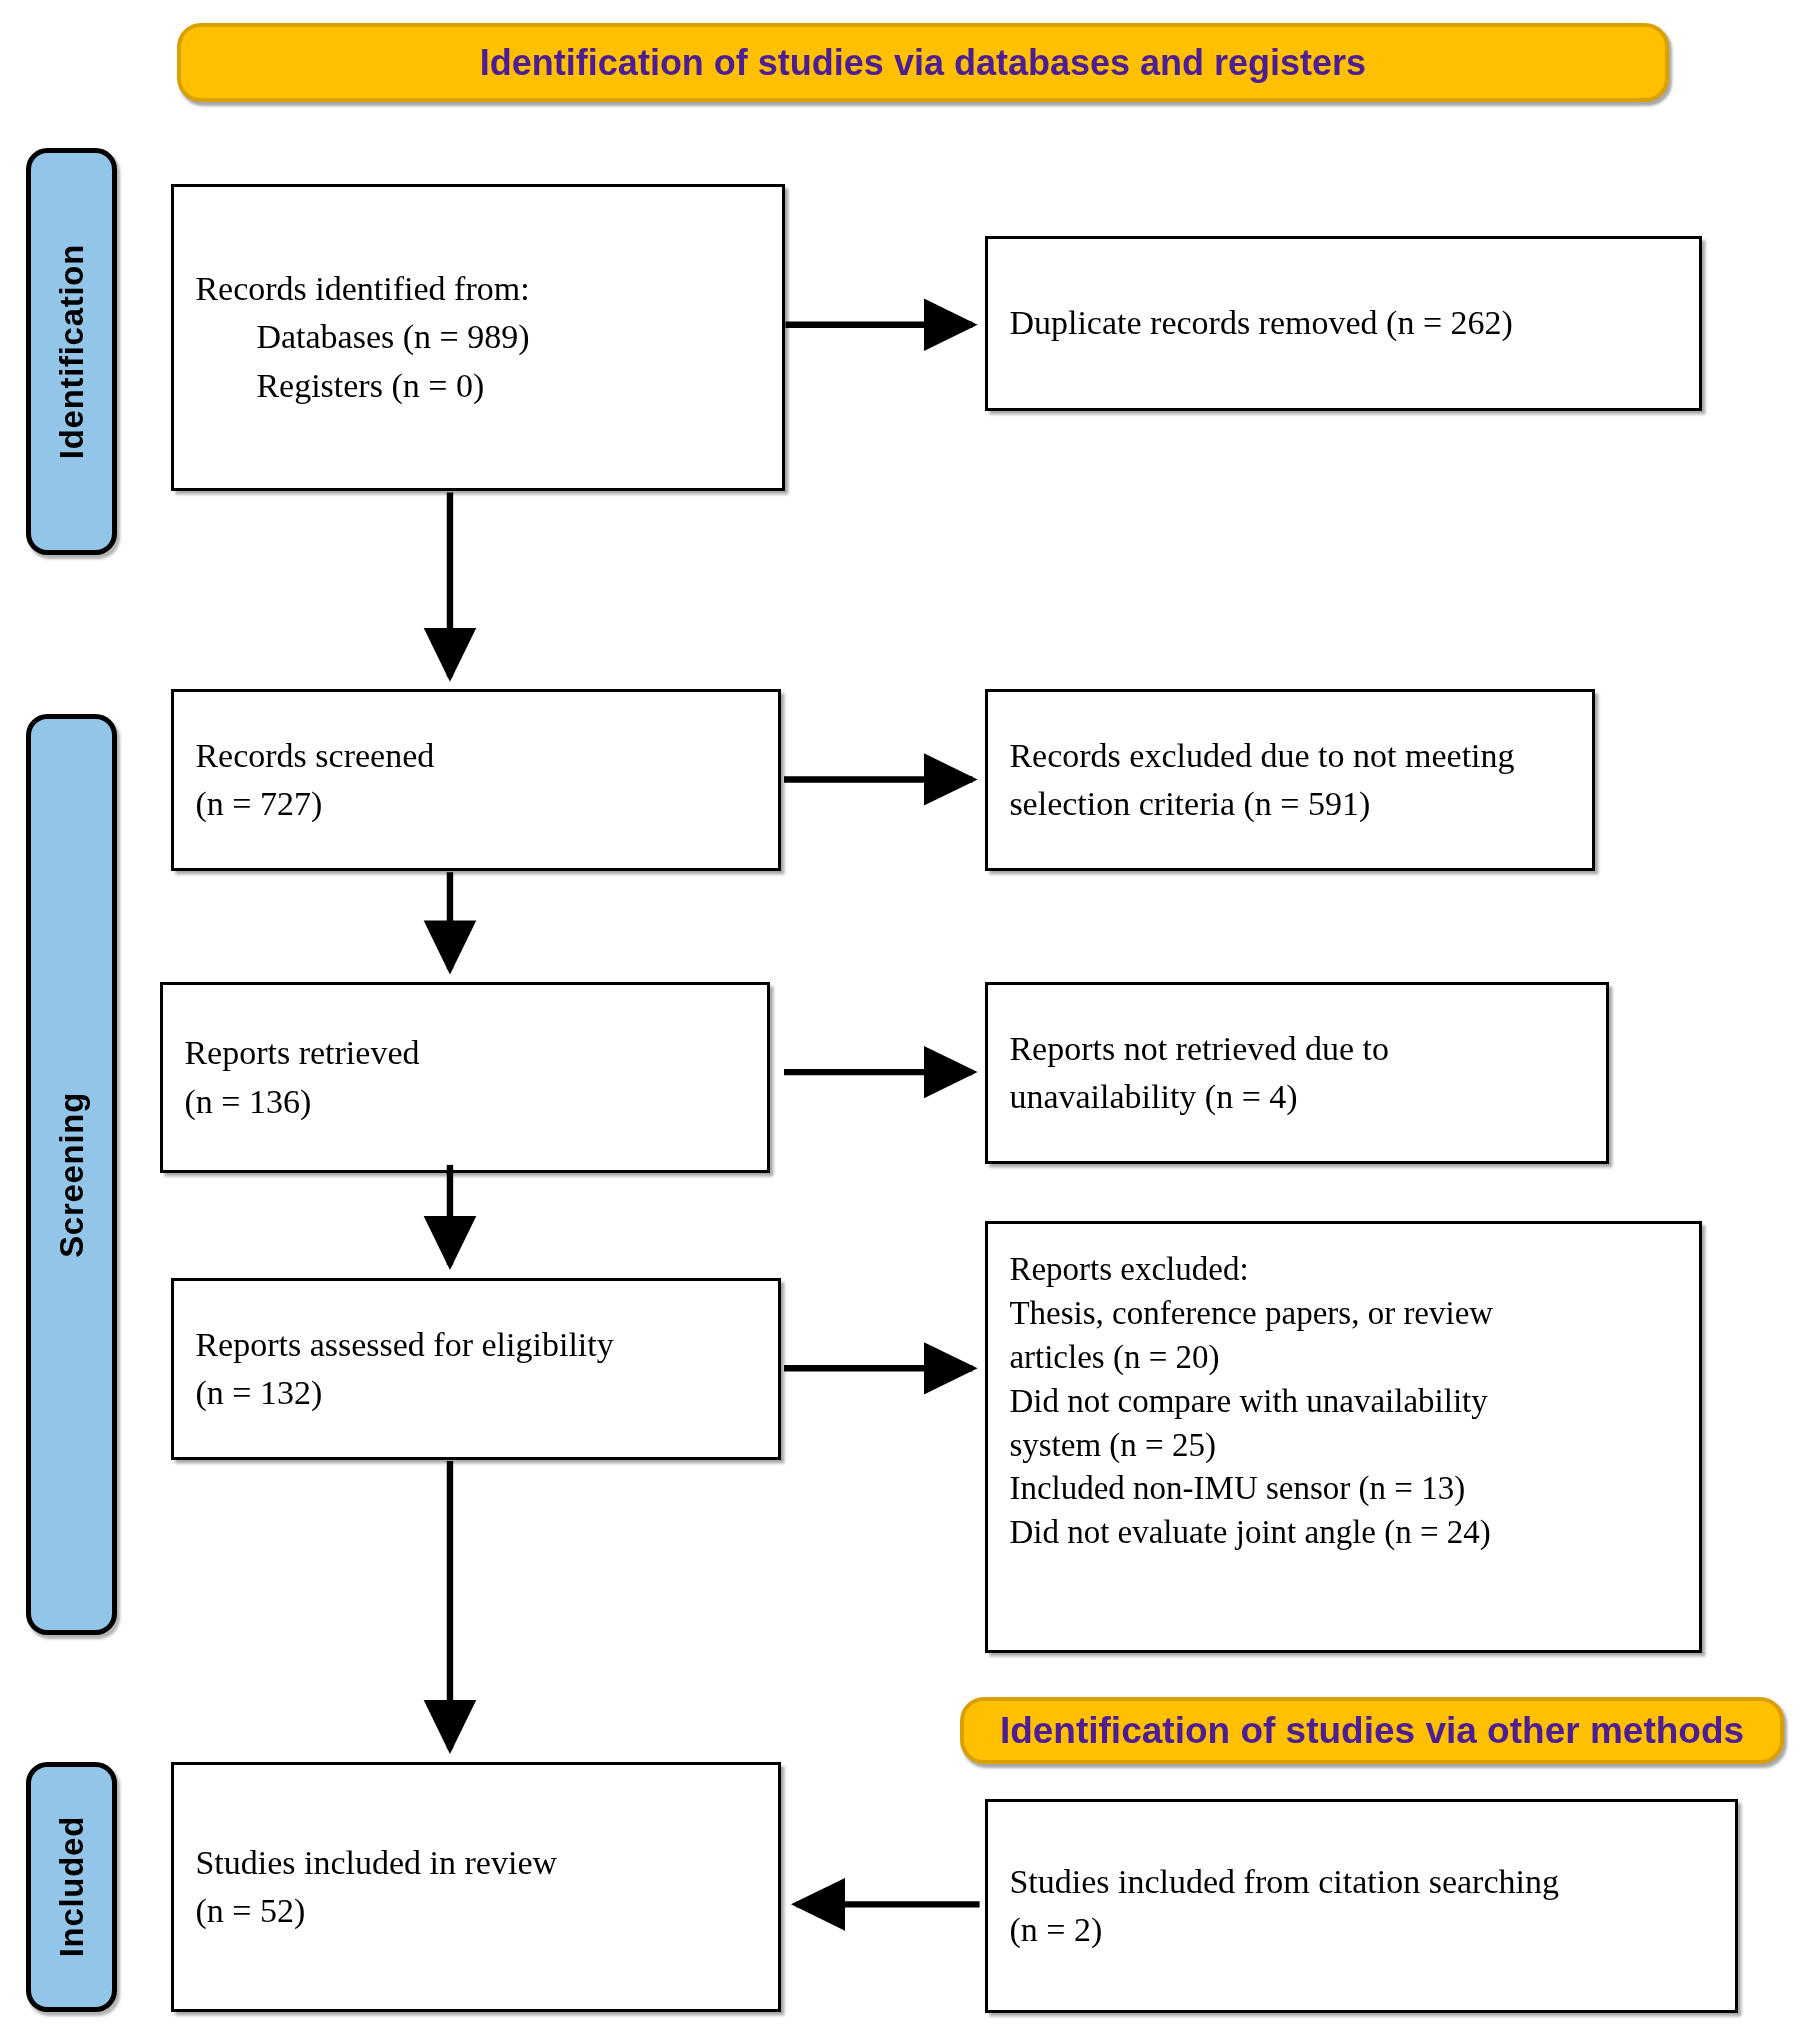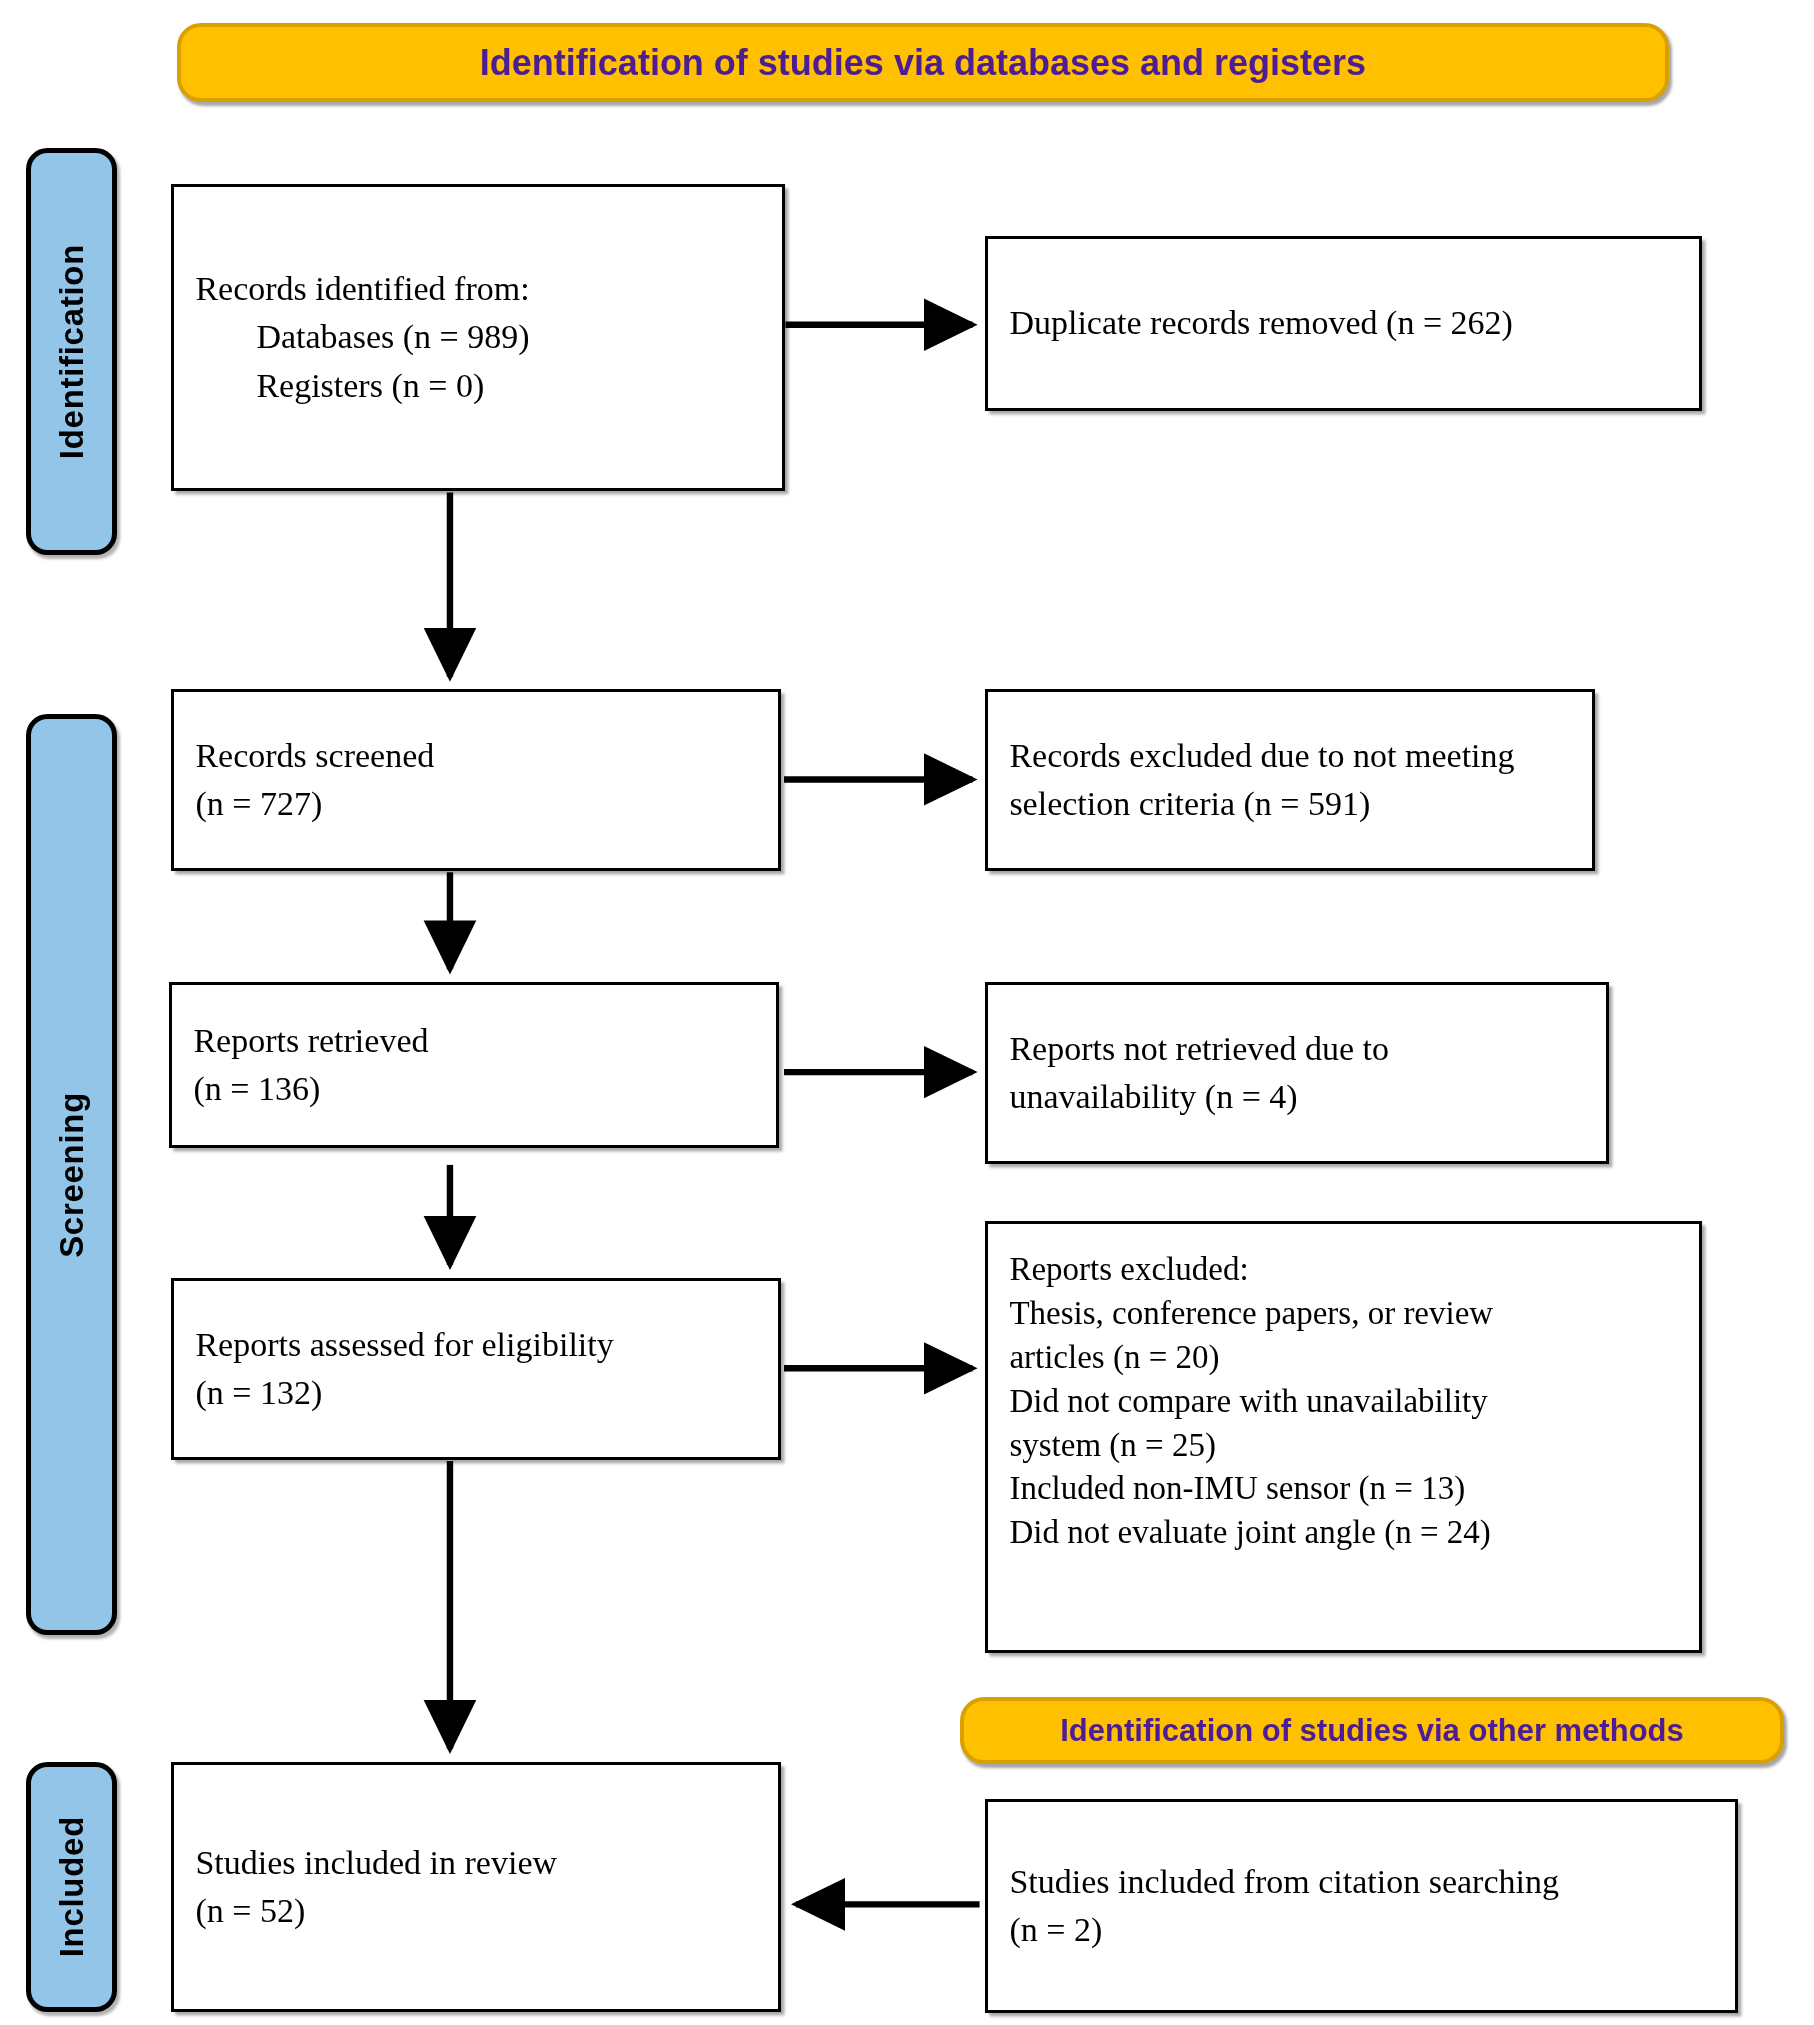--- a/index.html
+++ b/index.html
@@ -33,21 +33,21 @@
     color: #4c1d95;
     text-align: center;
     box-shadow: 2.1px 3.6px 2.9px rgba(0,0,0,0.35);
   }
   #banner-databases {
     left: 177px;  top: 23px;  width: 1492px; height: 79px;
     font-size: 36px;
   }
   #banner-other {
     left: 960px; top: 1697px; width: 824px; height: 67px;
-    font-size: 31px;
+    font-size: 37px;
   }
 
   
   .stage {
     position: absolute;
     background: #92C5E8;
     border: 5.7px solid #000000;
     border-radius: 21.4px;
     box-sizing: border-box;
     display: flex;
@@ -85,21 +85,21 @@
     font-size: 34px;
     line-height: 1.42;
     color: #000000;
     white-space: nowrap;
   }
   .box .line.indent { padding-left: 61px; font-family: Liberation Serif, serif; }
 
   
   #box-identified  { left: 171px; top: 184px;  width: 614px; height: 307px; }
   #box-screened    { left: 171px; top: 689px;  width: 610px; height: 182px; }
-  #box-retrieved   { left: 169px; top: 982px; width: 610px; height: 166px; }
+  #box-retrieved   { left: 160px; top: 982px; width: 610px; height: 191px; }
   #box-eligibility { left: 171px; top: 1278px; width: 610px; height: 182px; }
   #box-included    { left: 171px; top: 1762px; width: 610px; height: 250px; }
 
   
   #box-duplicates  { left: 985px; top: 236px;  width: 717px; height: 175px; }
   #box-excluded-rec{ left: 985px; top: 689px;  width: 610px; height: 182px; }
   #box-notretr     { left: 985px; top: 982px; width: 624px; height: 182px; }
   #box-rep-excl    { left: 985px; top: 1221px; width: 717px; height: 432px; }
   #box-citation    { left: 985px; top: 1799px; width: 753px; height: 214px; }
 

